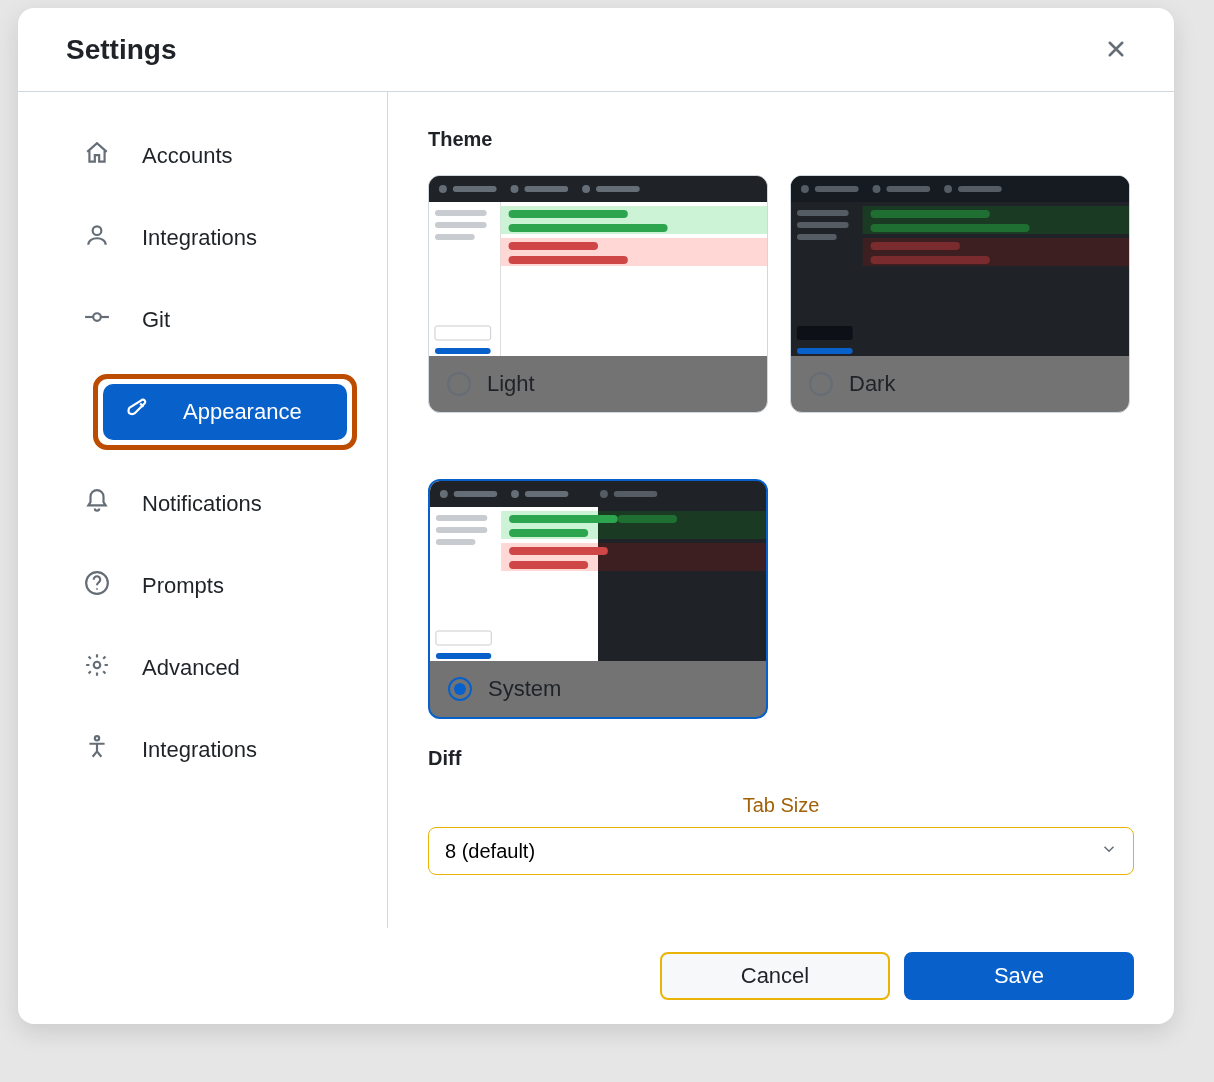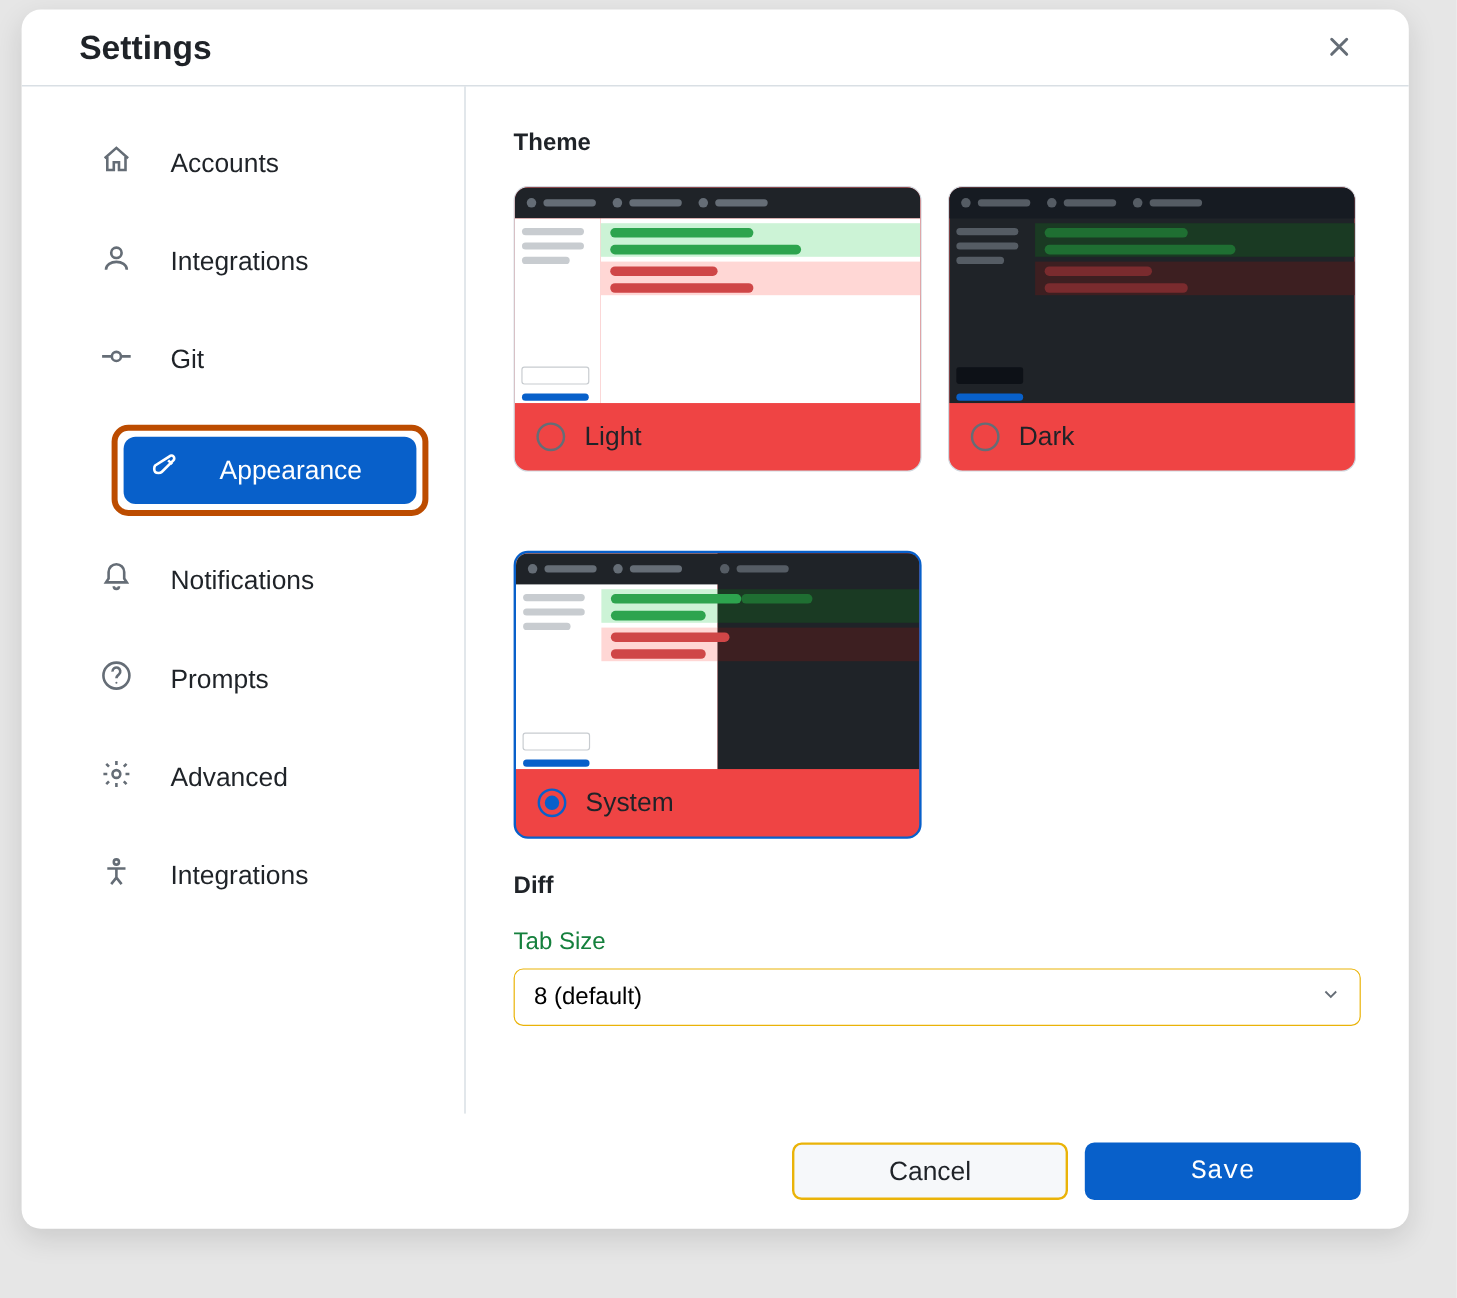--- a/index.html
+++ b/index.html
@@ -15,21 +15,21 @@
     position: absolute;
     top: 8px; left: 18px; right: 40px; bottom: 58px;
     background: #fff;
     border-radius: 16px;
     box-shadow: 0 8px 24px rgba(0,0,0,.12);
     display: flex;
     flex-direction: column;
     overflow: hidden;
   }
   .modal-header {
-    height: 64px;
+    height: 84px;
     display: flex;
     align-items: center;
     justify-content: space-between;
     padding: 0 40px 0 48px;
     border-bottom: 1px solid #d0d7de;
   }
   .modal-title { font-size: 28px; font-weight: 700; color: #1f2328; }
   .close-btn {
     font-size: 28px; line-height: 1; color: #656d76; cursor: pointer; background:none; border:none;
     width: 36px; height: 36px; display:flex; align-items:center; justify-content:center;
@@ -64,60 +64,60 @@
   .content {
     flex: 1; padding: 36px 40px; overflow: auto;
   }
   .section-title { font-size: 20px; font-weight: 700; margin-bottom: 24px; color:#1f2328; }
   .theme-grid {
     display: grid; grid-template-columns: 340px 340px; gap: 22px 22px;
     margin-bottom: 28px;
   }
   .theme-card {
     border: 1px solid #d0d7de; border-radius: 12px; overflow: hidden; cursor:pointer;
-    background:#ef4444;
+    background:#737373;
   }
   .theme-card.selected { border: 2px solid #0860CA; margin-top: 44px; }
   .theme-preview {
     height: 180px; width: 100%; display:block;
   }
   .theme-footer {
     height: 56px; display:flex; align-items:center; gap: 16px; padding: 0 18px;
   }
   .radio {
     width: 24px; height: 24px; border: 2.5px solid #656d76; border-radius: 50%;
     display:inline-flex; align-items:center; justify-content:center; flex:none;
   }
   .radio.checked { border-color:#0860CA; }
   .radio.checked::after {
     content:""; width:12px; height:12px; background:#0860CA; border-radius:50%;
   }
   .theme-label { font-size:22px; color:#1f2328; }
 
-  .field-label { font-size:20px; color:#15803d; margin-bottom:10px; }
+  .field-label { font-size:20px; color:#a16207; margin-bottom:10px;text-align:center; }
   .select-wrap { position:relative; }
   select.tab-size {
     width: 100%; height: 48px; font-size:20px; padding: 0 16px;
     border:1px solid #eab308; border-radius:8px; background:#fff;
     appearance:none; -webkit-appearance:none;
   }
   .select-caret {
     position:absolute; right:16px; top:50%; transform:translateY(-50%);
     pointer-events:none; color:#656d76;
   }
 
   .modal-footer {
     height: 96px; display:flex; align-items:center; justify-content:flex-end;
     gap: 14px; padding: 0 40px;
   }
   .btn {
     height: 48px; min-width: 230px; border-radius:8px; font-size:22px; font-weight:500;
     cursor:pointer; border:2px solid #eab308; background:#f6f8fa; color:#1f2328;
   }
-  .btn.primary { background:#0860CA; border-color:#0860CA; color:#fff;font-family:Liberation Mono, monospace; }
+  .btn.primary { background:#0860CA; border-color:#0860CA; color:#fff; }
 
   
   .theme-preview svg { width:100%; height:100%; display:block; }
 </style>
 </head>
 <body>
 
 <div class="modal">
   <div class="modal-header">
     <h1 class="modal-title">Settings</h1>

